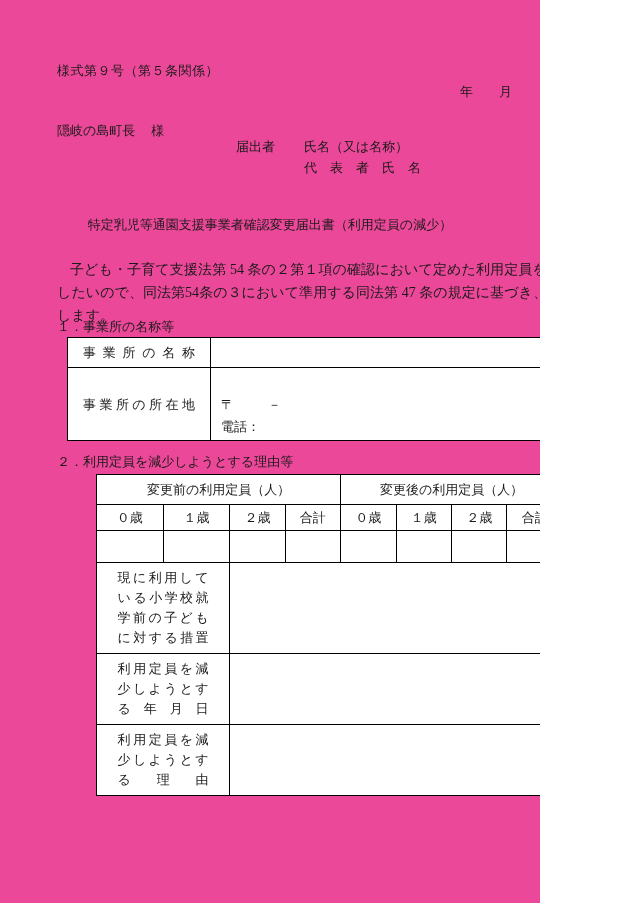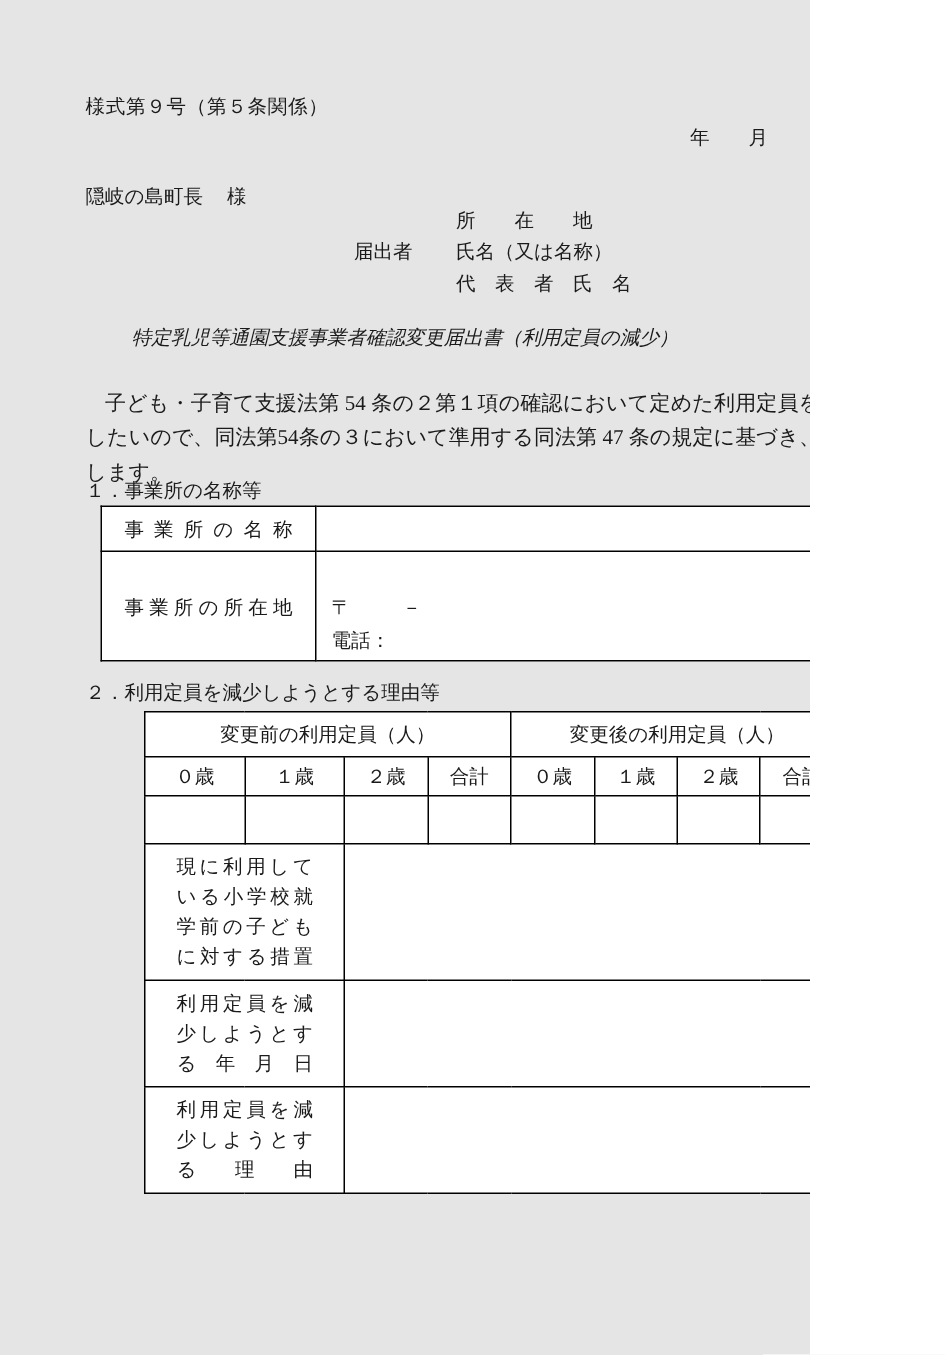--- a/index.html
+++ b/index.html
@@ -10,21 +10,21 @@
   }
   body {
     font-family: "Liberation Serif", "DejaVu Serif", serif;
     color: #1a1a1a;
     -webkit-font-smoothing: antialiased;
   }
   .page {
     position: relative;
     width: 540px;
     height: 903px;
-    background: #e5e5e5;
+    background: #ec4899;
     overflow: hidden;
     box-sizing: border-box;
   }
 
   
   .form-no {
     position: absolute;
     left: 57px;
     top: 62px;
     font-size: 13px;
@@ -69,21 +69,20 @@
 
   
   .doc-title {
     position: absolute;
     left: 0;
     right: 0;
     top: 216px;
     text-align: center;
     font-size: 13px;
     white-space: nowrap;
-    font-style: italic;
   }
 
   
   .body-text {
     position: absolute;
     left: 57px;
     top: 258px;
     width: 518px;
     font-size: 14px;
     line-height: 23px;
@@ -204,24 +203,20 @@
 
   <div class="date-line">
     <span>年</span><span class="dsep"></span><span>月</span><span class="dsep"></span><span>日</span>
   </div>
 
   <div class="addressee">
     <span>隠岐の島町長</span><span class="hon">様</span>
   </div>
 
   <div class="submitter">
-    <div class="submitter-row">
-      <span class="submitter-label"></span>
-      <span>所　　在　　地</span>
-    </div>
     <div class="submitter-row">
       <span class="submitter-label">届出者</span>
       <span>氏名（又は名称）</span>
     </div>
     <div class="submitter-row">
       <span class="submitter-label"></span>
       <span>代　表　者　氏　名</span>
     </div>
   </div>
 

